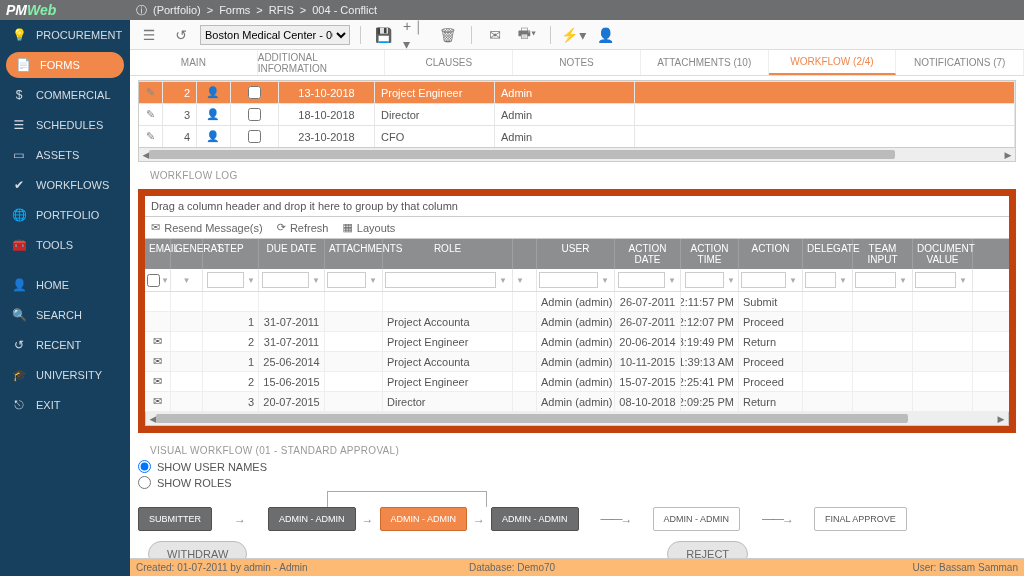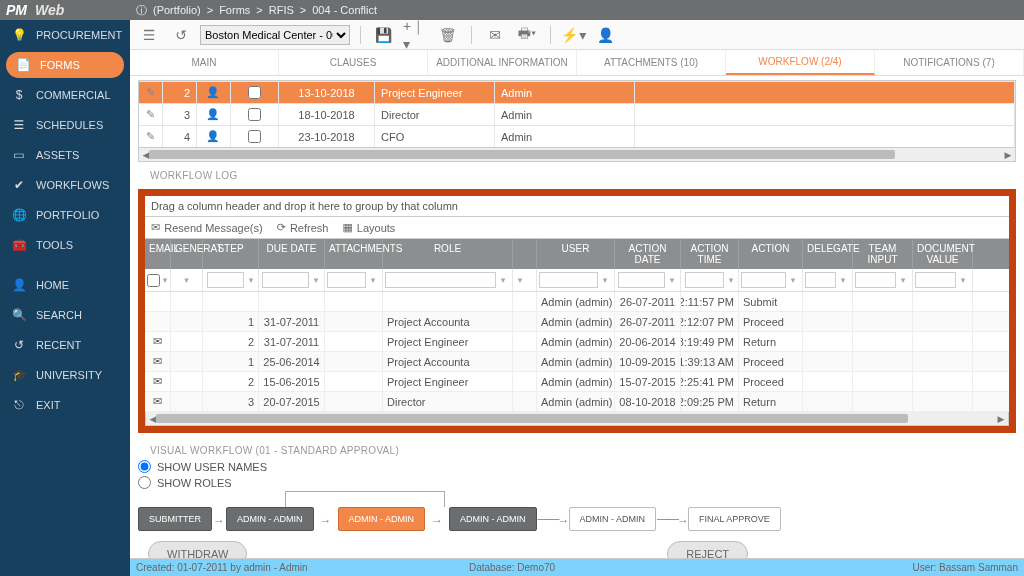--- a/index.html
+++ b/index.html
@@ -1,21 +1,21 @@
 <!DOCTYPE html>
 <html><head>
 <meta charset="utf-8">
 <style>
 * { box-sizing: border-box; margin: 0; padding: 0; }
 body { font-family: Arial, sans-serif; font-size: 11px; color: #555; background: #fff; width: 1024px; height: 576px; overflow: hidden; }
 .app { display: flex; flex-direction: column; height: 576px; }
 .topbar { display: flex; align-items: center; height: 20px; background: #6c6e70; color: #fff; padding: 0 6px; }
 .logo-area { width: 130px; height: 20px; display: flex; align-items: center; background: #6c6e70; font-weight: bold; font-size: 14px; font-style: italic; }
 .logo-area .pm { color: #fff; }
-.logo-area .web { color: #e5e5e5; padding-left: 8px; }
+.logo-area .web { color: #86efac; }
 .breadcrumb { display: flex; align-items: center; gap: 6px; font-size: 11px; }
 .breadcrumb span { color: #eee; }
 .main-row { display: flex; flex: 1; min-height: 0; }
 .sidebar { width: 130px; background: #17405f; color: #d5dde3; display: flex; flex-direction: column; }
 .sidebar-item { display: flex; align-items: center; gap: 10px; height: 30px; padding: 0 12px; font-size: 11px; cursor: pointer; }
 .sidebar-item.active { background: #f2874a; color: #fff; border-radius: 14px; margin: 2px 6px; height: 26px; padding: 0 10px; }
 .sidebar-icon { width: 14px; text-align: center; font-size: 12px; }
 .sidebar-group-sep { height: 10px; }
 .content { flex: 1; min-width: 0; display: flex; flex-direction: column; overflow: hidden; }
 .toolbar { height: 30px; display: flex; align-items: center; gap: 6px; padding: 0 6px; border-bottom: 1px solid #ddd; background: #fafafa; }
@@ -64,31 +64,31 @@
 .lc-user { width: 78px; }
 .lc-adate { width: 66px; justify-content: center; }
 .lc-atime { width: 58px; justify-content: flex-end; }
 .lc-action { width: 64px; }
 .lc-del { width: 50px; }
 .lc-ti { width: 60px; }
 .lc-dv { width: 60px; }
 .vwf-area { margin-top: 12px; }
 .radio-row { display: flex; align-items: center; gap: 6px; font-size: 11px; margin: 3px 0; }
 .radio-row input { margin: 0; }
-.flow { display: flex; align-items: center; gap: 7px; margin: 18px 0 10px; }
+.flow { display: flex; align-items: center; gap: 28px; margin: 18px 0 10px; }
 .flow-box { padding: 6px 10px; border-radius: 2px; font-size: 9px; color: #fff; background: #6b6d6f; border: 1px solid #4f5052; position: relative; }
 .flow-box.light { background: #fff; color: #555; border: 1px solid #bbb; }
 .flow-box.active { background: #f2874a; border-color: #d16a2d; }
 .flow-arrow { color: #888; font-size: 12px; margin: 0 -6px; }
 .flow-arrow.long { letter-spacing: -2px; }
 .flow-loop { position: absolute; top: -16px; left: 50%; width: 160px; height: 16px; border: 1px solid #aaa; border-bottom: none; transform: translateX(-60%); }
 .flow-wrap { position: relative; display: flex; align-items: center; gap: 12px; }
 .btn-row { display: flex; gap: 420px; margin-top: 4px; padding-left: 10px; }
 .oval-btn { border: 1px solid #bbb; border-radius: 14px; padding: 6px 18px; font-size: 11px; color: #666; background: #e5e5e5; cursor: pointer; }
-.statusbar { height: 18px; border-top: 1px solid #ccc; display: flex; align-items: center; font-size: 10px; color: #666; padding: 0 6px; justify-content: space-between; background: #7dd3fc; }
+.statusbar { height: 18px; border-top: 1px solid #ccc; display: flex; align-items: center; font-size: 10px; color: #666; padding: 0 6px; justify-content: space-between; background: #fdba74; }
 .statusbar .mid { position: absolute; left: 50%; transform: translateX(-50%); }
 </style>
 </head>
 <body>
 
 <div class="app">
   <div class="topbar">
     <div class="logo-area">
       <span class="pm">PM</span>
         <span class="web">Web</span>
@@ -175,22 +175,23 @@
         <div class="tool-icon">🗑</div>
         <div class="tool-sep"></div>
         <div class="tool-icon">✉</div>
         <div class="tool-icon">🖶▾</div>
         <div class="tool-sep"></div>
         <div class="tool-icon">⚡▾</div>
         <div class="tool-icon">👤</div>
       </div>
       <div class="tabs" id="tabs">
           <div class="tab">MAIN</div>
+          <div class="tab">ADDITIONAL INFORMATION</div>
           <div class="tab">CLAUSES</div>
-          <div class="tab">ADDITIONAL INFORMATION</div>
+          <div class="tab">NOTES</div>
           <div class="tab">ATTACHMENTS (10)</div>
           <div class="tab active">WORKFLOW (2/4)</div>
           <div class="tab">NOTIFICATIONS (7)</div>
         </div>
 
       <div class="scroll-area">
         <div class="rout-grid" id="routing">
             <div class="rout-row hl">
               <div class="rout-cell rc-edit">✎</div>
               <div class="rout-cell rc-idx">2</div>
@@ -365,21 +366,21 @@
               </div>
               <div class="log-row alt">
                 <div class="lc-email">✉</div>
                 <div class="lc-gen"></div>
                 <div class="lc-step">1</div>
                 <div class="lc-due">25-06-2014</div>
                 <div class="lc-att"></div>
                 <div class="lc-role">Project Accounta</div>
                 <div class="lc-split"></div>
                 <div class="lc-user">Admin (admin)</div>
-                <div class="lc-adate">10-09-2015</div>
+                <div class="lc-adate">10-11-2015</div>
                 <div class="lc-atime">11:39:13 AM</div>
                 <div class="lc-action">Proceed</div>
                 <div class="lc-del"></div>
                 <div class="lc-ti"></div>
                 <div class="lc-dv"></div>
               </div>
               <div class="log-row">
                 <div class="lc-email">✉</div>
                 <div class="lc-gen"></div>
                 <div class="lc-step">2</div>

